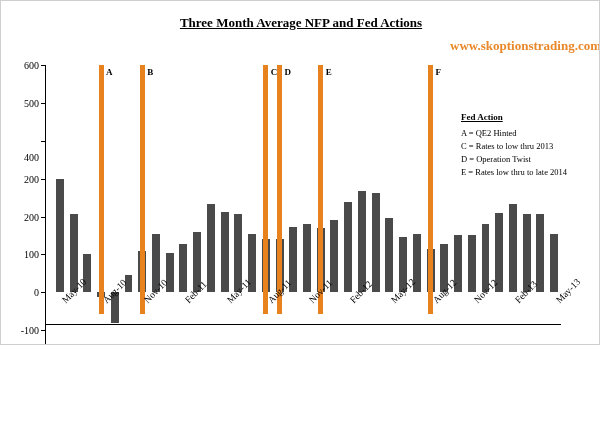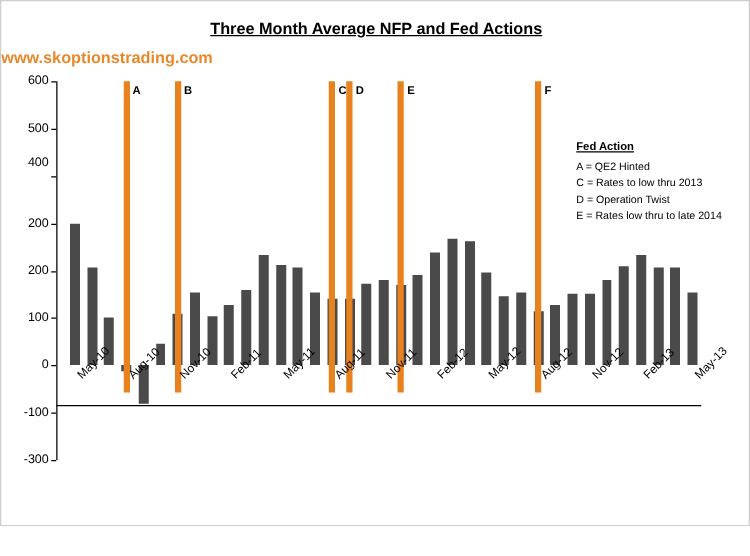--- a/index.html
+++ b/index.html
@@ -3,44 +3,44 @@
 <meta charset="utf-8">
 <style>
   html, body {
     margin: 0;
     padding: 0;
     background: #ffffff;
   }
   #page {
     position: relative;
     width: 600px;
-    height: 421px;
+    height: 345px;
     background: #ffffff;
     border: 1px solid #cfcfcf;
     box-sizing: border-box;
-    font-family: Liberation Sans, sans-serif;
+    font-family: Liberation Serif, serif;
     overflow: hidden;
   }
   #title {
     position: absolute;
     left: 0;
     top: 14px;
     width: 600px;
     text-align: center;
     font-size: 13px;
     font-weight: bold;
     color: #000000;
     text-decoration: underline;
   }
   #subtitle {
     position: absolute;
     left: 0;
     top: 37px;
     width: 600px;
-    text-align: left;
+    text-align: right;
     font-size: 13px;
     font-weight: bold;
     color: #E8882A;
   }
   
   #plot {
     position: absolute;
     left: 44px;
     top: 64px;
     width: 516px;
@@ -143,21 +143,21 @@
         <div class="y-label" style="top: 265.125px;">-100</div>
         <div class="tick-mark" style="top: 227.25px;"></div>
         <div class="y-label" style="top: 227.25px;">0</div>
         <div class="tick-mark" style="top: 189.375px;"></div>
         <div class="y-label" style="top: 189.375px; margin-left: 39px;">100</div>
         <div class="tick-mark" style="top: 151.5px;"></div>
         <div class="y-label" style="top: 151.5px;">200</div>
         <div class="tick-mark" style="top: 113.625px;"></div>
         <div class="y-label" style="top: 113.625px;">200</div>
         <div class="tick-mark" style="top: 75.75px;"></div>
-        <div class="y-label" style="top: 65px;">400</div>
+        <div class="y-label" style="top: 92px;">400</div>
         <div class="tick-mark" style="top: 37.875px;"></div>
         <div class="y-label" style="top: 37.875px;">500</div>
         <div class="tick-mark" style="top: 0px;"></div>
         <div class="y-label" style="top: 0px;">600</div>
       </div>
     <div id="bars">
         <div class="bar" title="May-10: 300" style="left: 10.8832px; width: 7.96324px; top: 113.625px; height: 113.625px;"></div>
         <div class="bar" title="Jun-10: 207" style="left: 24.613px; width: 7.96324px; top: 148.849px; height: 78.4013px;"></div>
         <div class="bar" title="Jul-10: 101" style="left: 38.3427px; width: 7.96324px; top: 188.996px; height: 38.2537px;"></div>
         <div class="bar neg" title="Aug-10: -13" style="left: 52.0724px; width: 7.96324px; top: 227.25px; height: 4.92375px;"></div>

